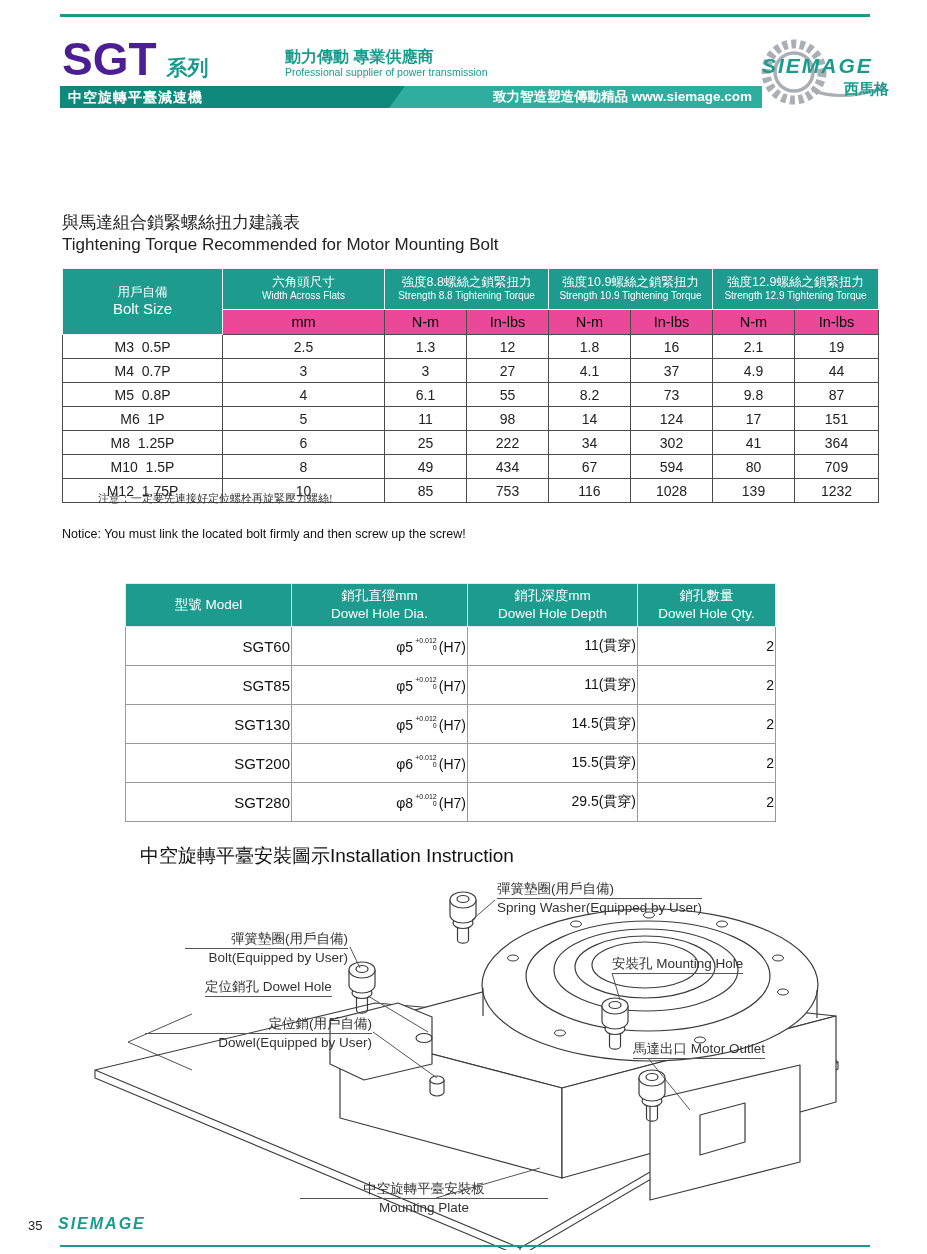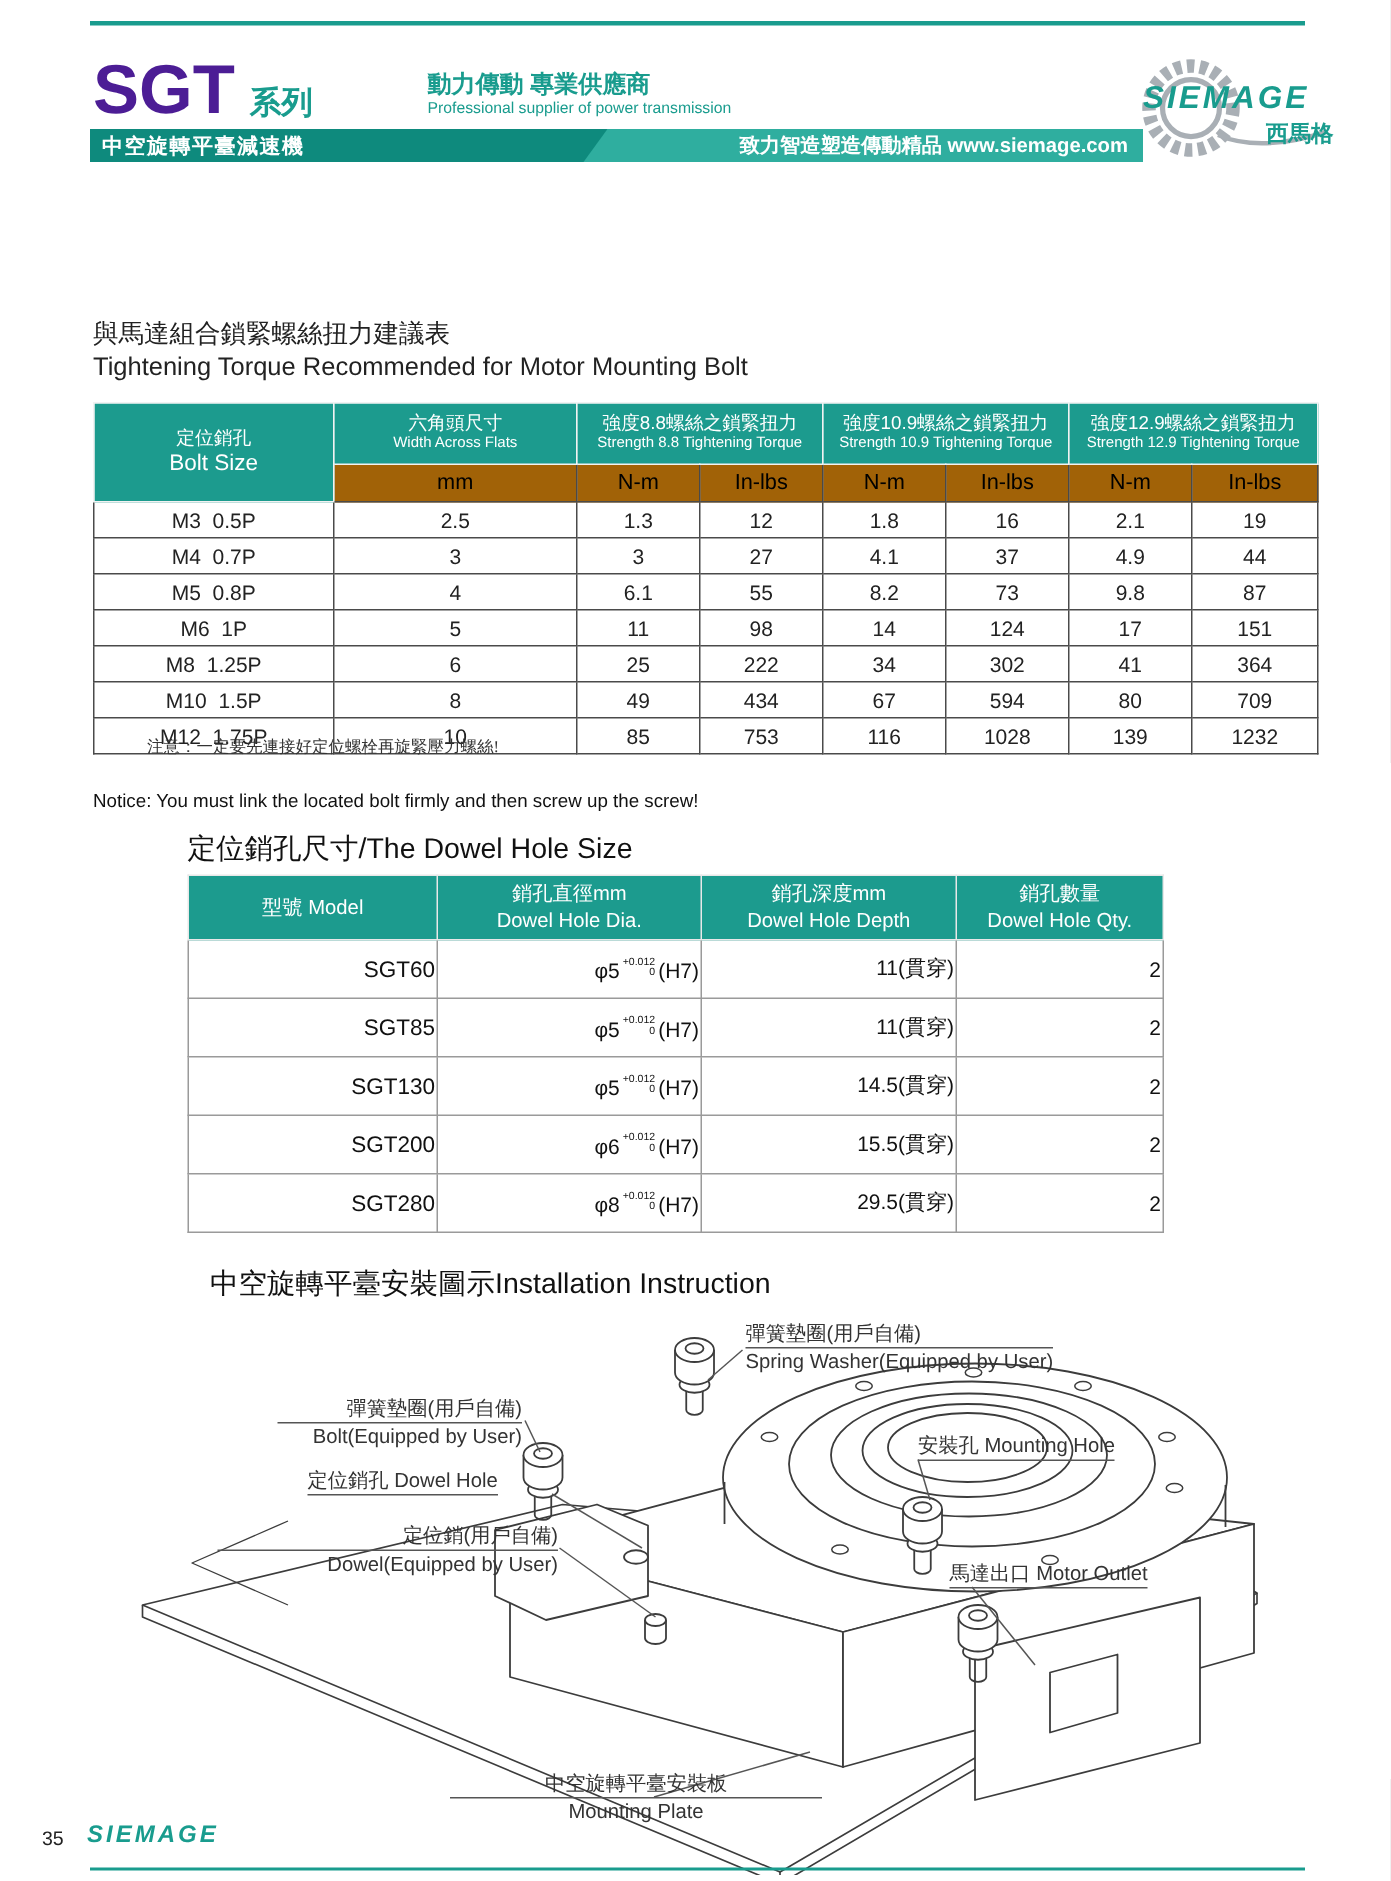--- a/index.html
+++ b/index.html
@@ -31,21 +31,21 @@
   #torque-head{left:62px;top:212px;line-height:1.3;}
   #torque-head .cn{font-size:17px;font-family:"Liberation Serif",serif;}
   #torque-head .en{font-size:17px;}
   table{border-collapse:collapse;}
   #torque-table{left:62px;top:268px;width:816px;table-layout:fixed;}
   #torque-table th,#torque-table td{padding:0;text-align:center;vertical-align:middle;}
   #torque-table th{background:#1c9b8e;color:#fff;border:1px solid #f2f2f2;font-weight:normal;}
   #torque-table th.corner{font-size:15px;line-height:1.25;}
   #torque-table .g-cn{font-size:12.5px;line-height:1.2;display:block;}
   #torque-table .g-en{font-size:10px;line-height:1.25;display:block;}
-  #torque-table tr.units th{background:#a16207;color:#000;border:1px solid #4a4a4a;
+  #torque-table tr.units th{background:#ec4899;color:#000;border:1px solid #4a4a4a;
                             font-size:14.5px;height:24px;}
   #torque-table tr.hdr th{height:40px;}
   #torque-table td{border:1px solid #4a4a4a;font-size:14px;height:23px;white-space:pre;}
   
   #torque-notes{left:62px;top:492px;line-height:1.25;}
   #torque-notes .cn{font-size:11px;font-family:Liberation Serif, serif;color:#333;padding-left:36px;}
   #torque-notes .en{font-size:12.5px;color:#111;margin-top:21px;}
   
   #dowel-title{left:125px;top:553px;font-size:19px;color:#111;}
   #dowel-table{left:125px;top:583px;width:650px;table-layout:fixed;}
@@ -110,21 +110,21 @@
       <col style="width:82px">
         <col style="width:82px">
         <col style="width:82px">
       <col style="width:82px">
         <col style="width:82px">
         <col style="width:84px">
     </colgroup>
     <thead>
       <tr class="hdr">
         <th class="corner" rowspan="2">
-          <span class="g-cn">定位銷孔</span>
+          <span class="g-cn">用戶自備</span>
           <span>Bolt Size</span>
         </th>
         <th>
           <span class="g-cn">六角頭尺寸</span>
           <span class="g-en">Width Across Flats</span>
         </th>
         <th colspan="2">
           <span class="g-cn">強度8.8螺絲之鎖緊扭力</span>
           <span class="g-en">Strength 8.8 Tightening Torque</span>
         </th>
@@ -219,21 +219,20 @@
           <td>1232</td>
         </tr>
       </tbody>
   </table>
 
   <div id="torque-notes" class="abs">
     <div class="cn">注意：一定要先連接好定位螺栓再旋緊壓力螺絲!</div>
     <div class="en">Notice: You must link the located bolt firmly and then screw up the screw!</div>
   </div>
 
-  <div id="dowel-title" class="abs">定位銷孔尺寸/The Dowel Hole Size</div>
 
   <table id="dowel-table" class="abs">
     <colgroup>
       <col style="width:166px">
         <col style="width:176px">
         <col style="width:170px">
         <col style="width:138px">
     </colgroup>
     <thead>
       <tr>

